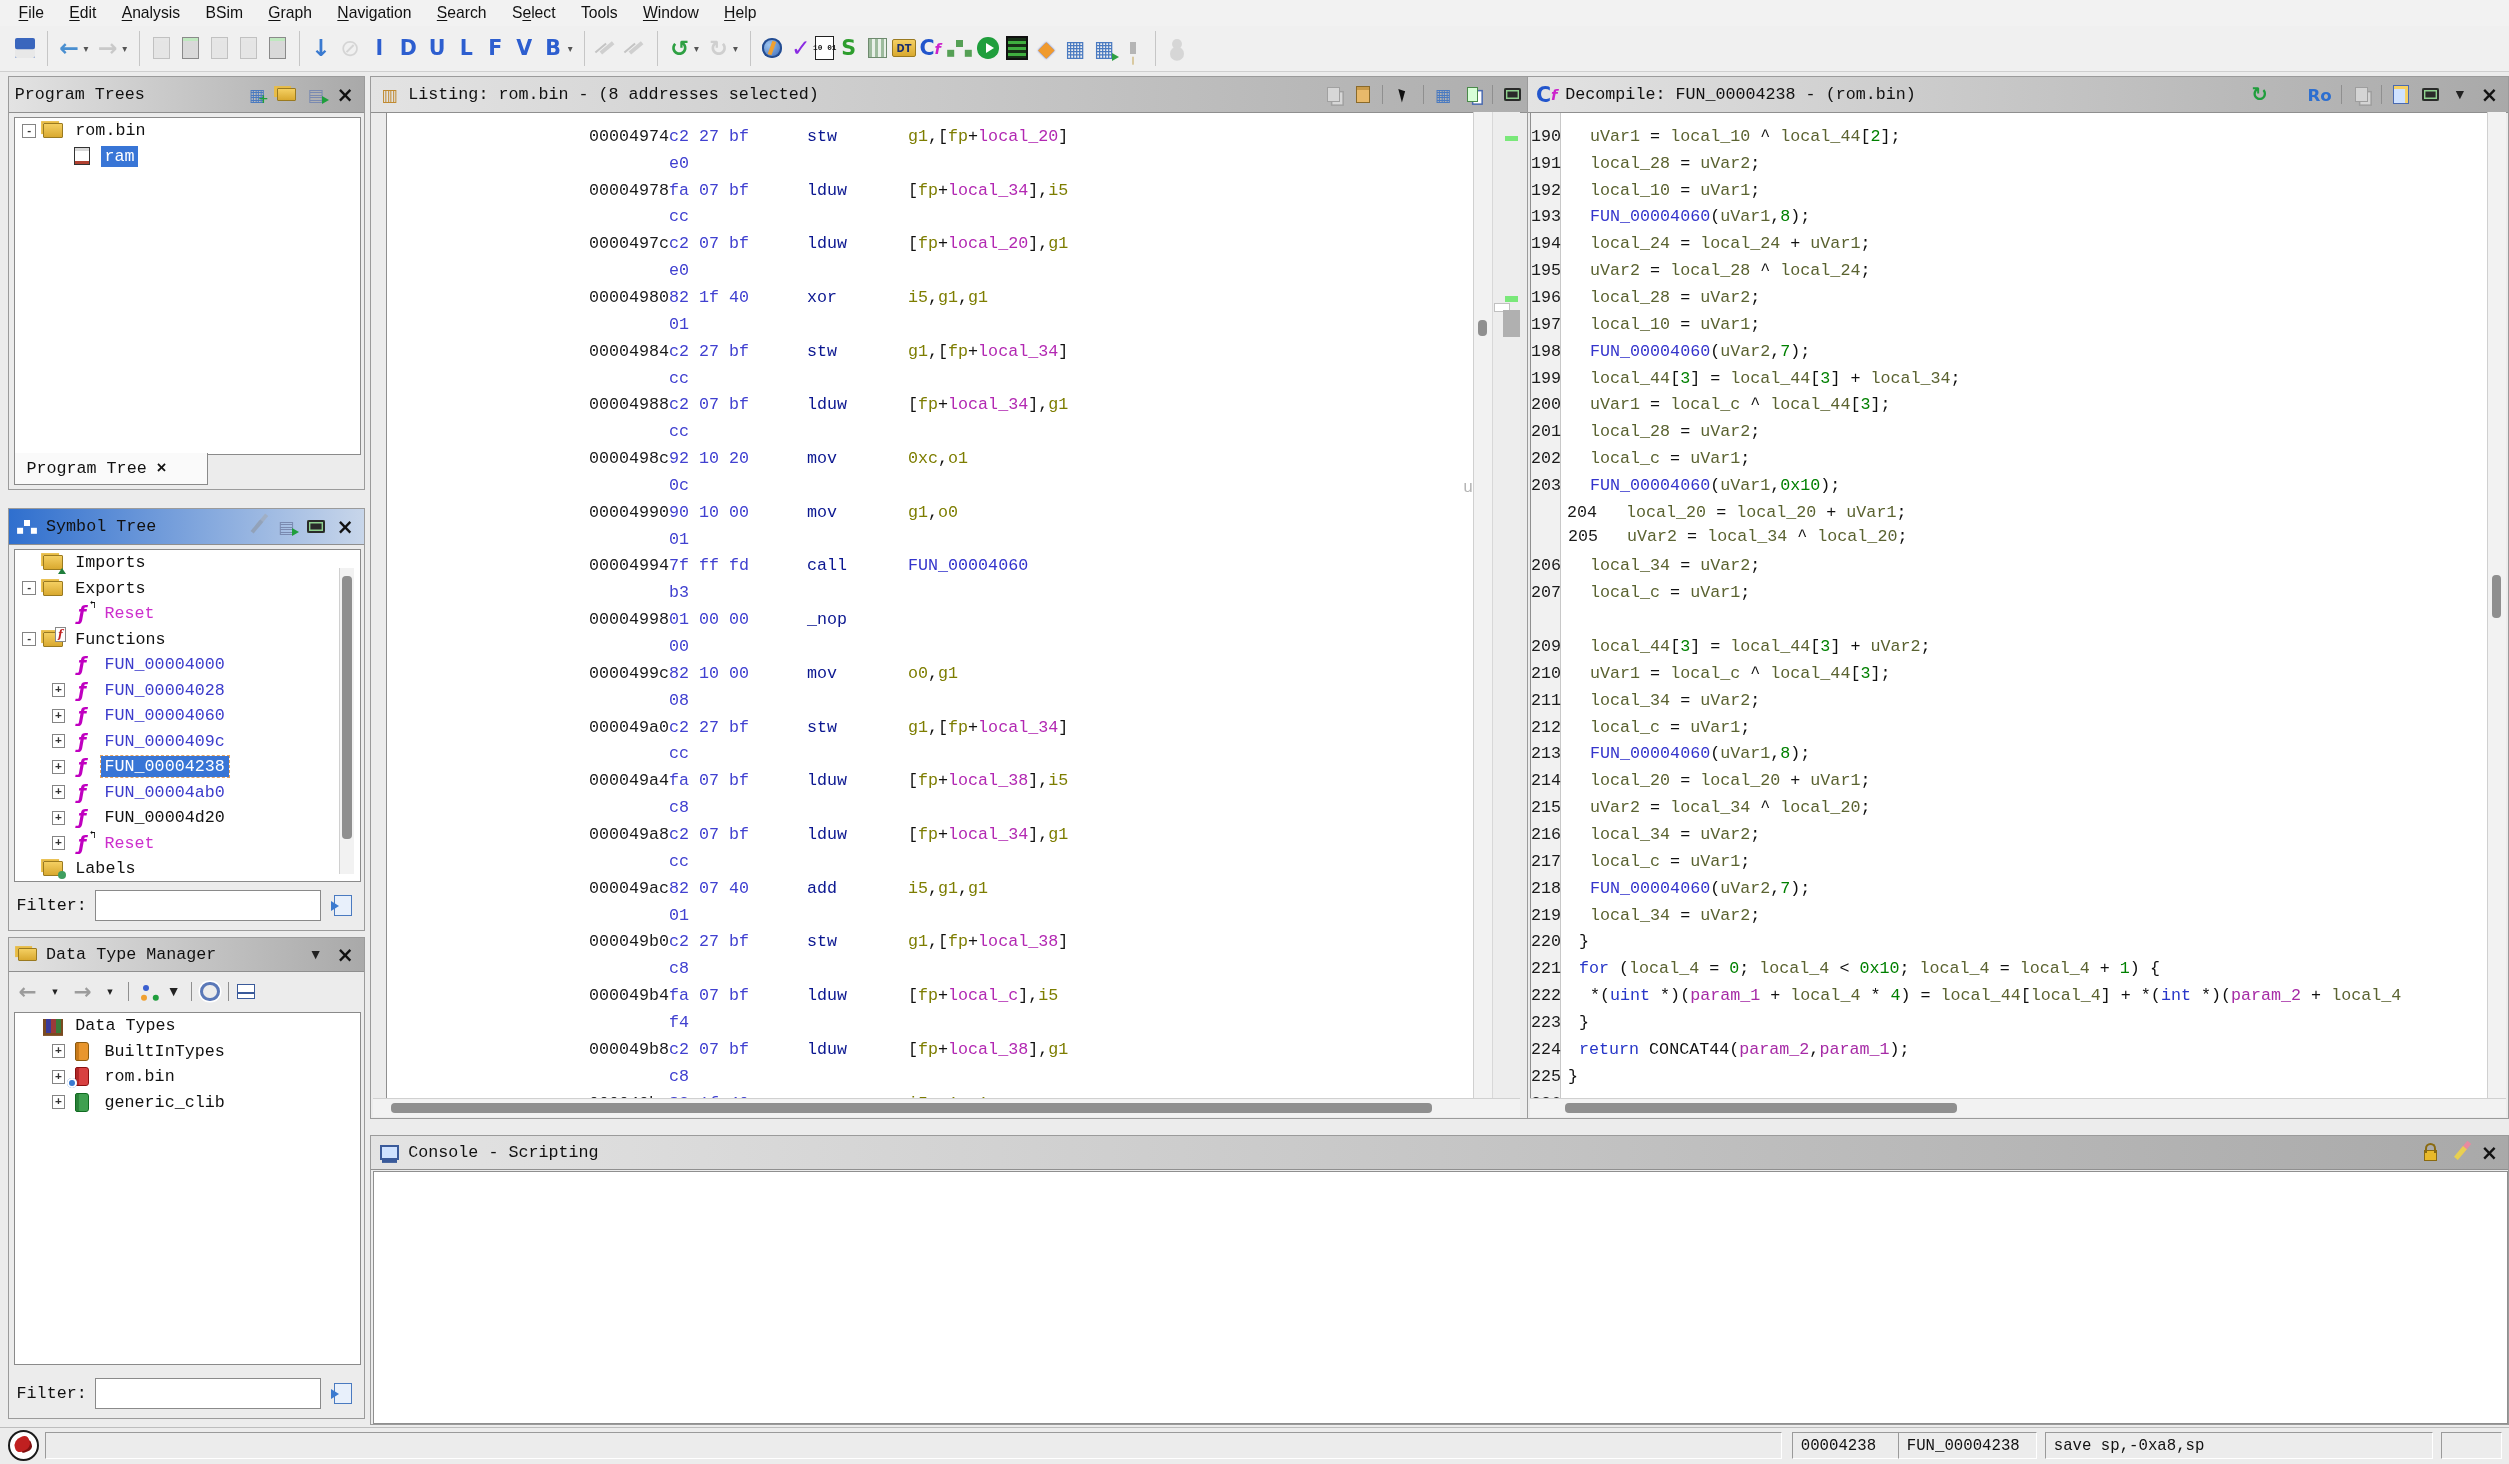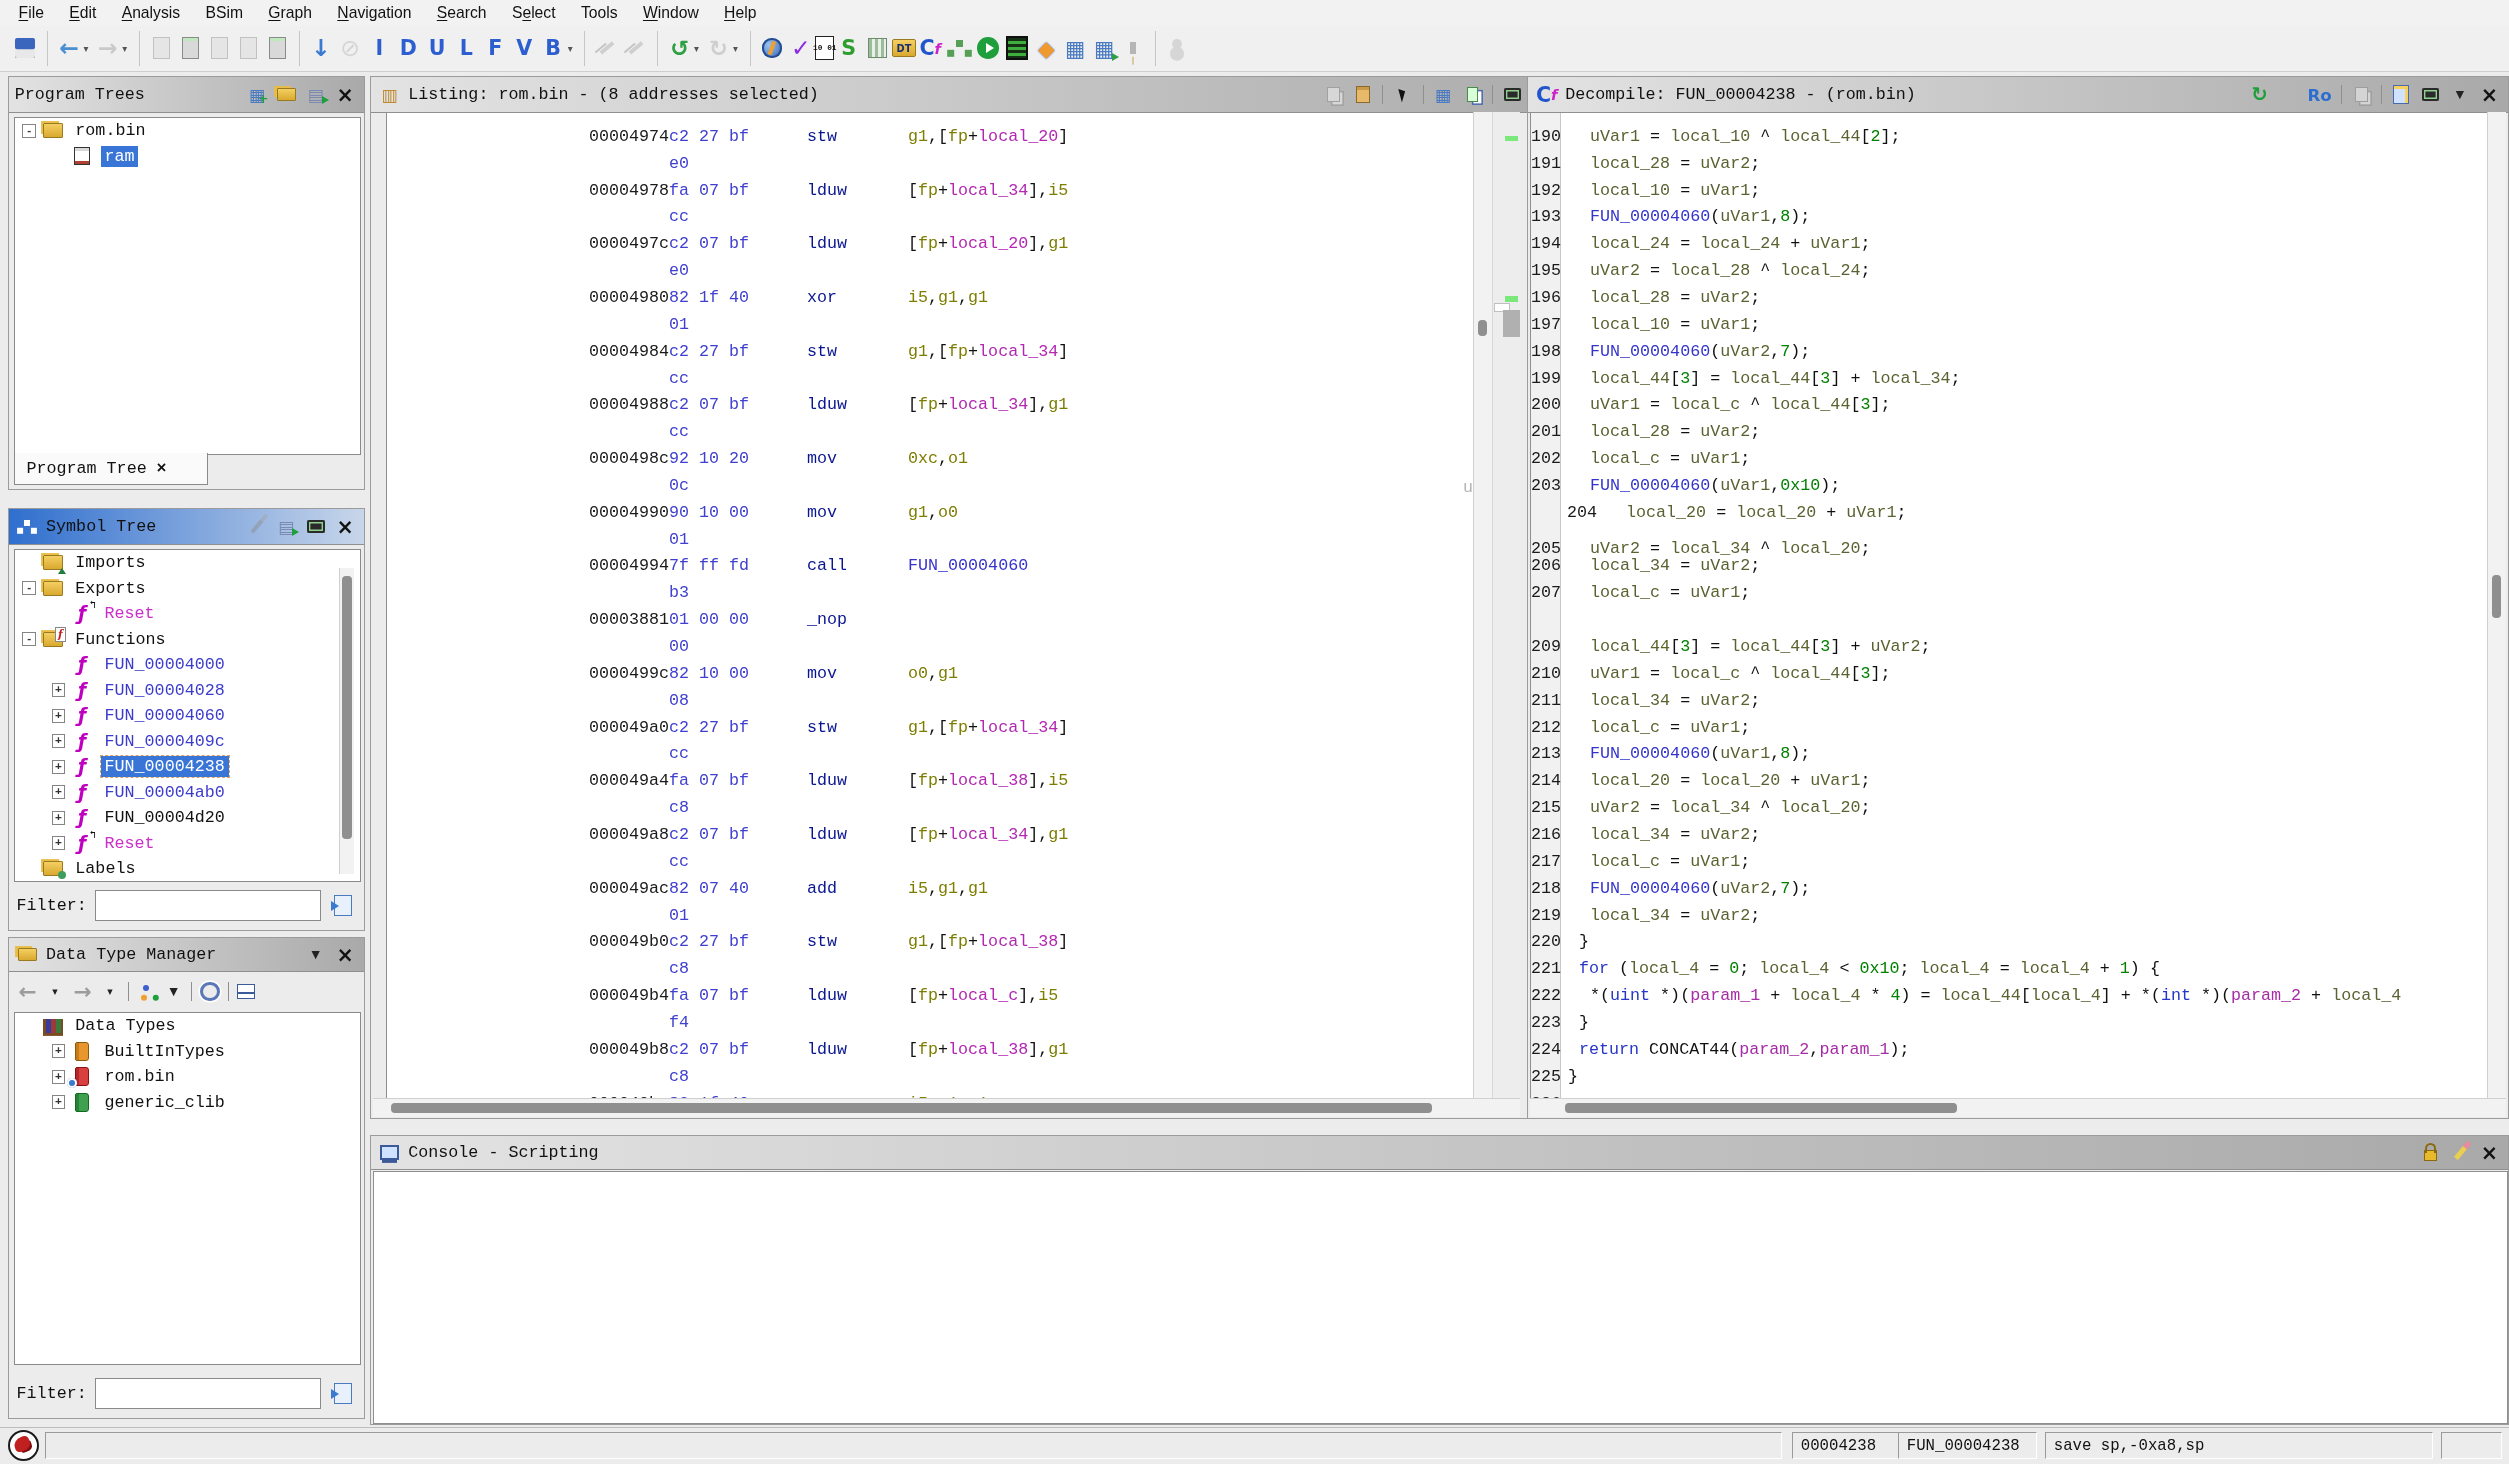--- a/index.html
+++ b/index.html
@@ -500,21 +500,21 @@
         <div class="lrow" style="top: 225px;"><span class="la">00004984</span><span class="lb">c2 27 bf</span><span class="lm">stw</span><span class="lo"><span class="c-r">g1</span><span class="c-t">,[</span><span class="c-r">fp</span><span class="c-t">+</span><span class="c-m">local_34</span><span class="c-t">]</span></span></div>
         <div class="lrow" style="top: 252px;"><span class="lb">cc</span></div>
         <div class="lrow" style="top: 278px;"><span class="la">00004988</span><span class="lb">c2 07 bf</span><span class="lm">lduw</span><span class="lo"><span class="c-t">[</span><span class="c-r">fp</span><span class="c-t">+</span><span class="c-m">local_34</span><span class="c-t">],</span><span class="c-r">g1</span></span></div>
         <div class="lrow" style="top: 305px;"><span class="lb">cc</span></div>
         <div class="lrow" style="top: 332px;"><span class="la">0000498c</span><span class="lb">92 10 20</span><span class="lm">mov</span><span class="lo"><span class="c-c">0xc</span><span class="c-t">,</span><span class="c-r">o1</span></span></div>
         <div class="lrow" style="top: 359px;"><span class="lb">0c</span></div>
         <div class="lrow" style="top: 386px;"><span class="la">00004990</span><span class="lb">90 10 00</span><span class="lm">mov</span><span class="lo"><span class="c-r">g1</span><span class="c-t">,</span><span class="c-r">o0</span></span></div>
         <div class="lrow" style="top: 413px;"><span class="lb">01</span></div>
         <div class="lrow" style="top: 439px;"><span class="la">00004994</span><span class="lb">7f ff fd</span><span class="lm">call</span><span class="lo"><span class="c-f">FUN_00004060</span></span></div>
         <div class="lrow" style="top: 466px;"><span class="lb">b3</span></div>
-        <div class="lrow" style="top: 493px;"><span class="la">00003881</span><span class="lb">01 00 00</span><span class="lm">_nop</span><span class="lo"></span></div>
+        <div class="lrow" style="top: 493px;"><span class="la">00004998</span><span class="lb">01 00 00</span><span class="lm">_nop</span><span class="lo"></span></div>
         <div class="lrow" style="top: 520px;"><span class="lb">00</span></div>
         <div class="lrow" style="top: 547px;"><span class="la">0000499c</span><span class="lb">82 10 00</span><span class="lm">mov</span><span class="lo"><span class="c-r">o0</span><span class="c-t">,</span><span class="c-r">g1</span></span></div>
         <div class="lrow" style="top: 574px;"><span class="lb">08</span></div>
         <div class="lrow" style="top: 601px;"><span class="la">000049a0</span><span class="lb">c2 27 bf</span><span class="lm">stw</span><span class="lo"><span class="c-r">g1</span><span class="c-t">,[</span><span class="c-r">fp</span><span class="c-t">+</span><span class="c-m">local_34</span><span class="c-t">]</span></span></div>
         <div class="lrow" style="top: 627px;"><span class="lb">cc</span></div>
         <div class="lrow" style="top: 654px;"><span class="la">000049a4</span><span class="lb">fa 07 bf</span><span class="lm">lduw</span><span class="lo"><span class="c-t">[</span><span class="c-r">fp</span><span class="c-t">+</span><span class="c-m">local_38</span><span class="c-t">],</span><span class="c-r">i5</span></span></div>
         <div class="lrow" style="top: 681px;"><span class="lb">c8</span></div>
         <div class="lrow" style="top: 708px;"><span class="la">000049a8</span><span class="lb">c2 07 bf</span><span class="lm">lduw</span><span class="lo"><span class="c-t">[</span><span class="c-r">fp</span><span class="c-t">+</span><span class="c-m">local_34</span><span class="c-t">],</span><span class="c-r">g1</span></span></div>
         <div class="lrow" style="top: 735px;"><span class="lb">cc</span></div>
         <div class="lrow" style="top: 762px;"><span class="la">000049ac</span><span class="lb">82 07 40</span><span class="lm">add</span><span class="lo"><span class="c-r">i5</span><span class="c-t">,</span><span class="c-r">g1</span><span class="c-t">,</span><span class="c-r">g1</span></span></div>
@@ -573,21 +573,21 @@
         <div class="dline" style="top: 144px;"><span class="dnum">195</span><span class="dcode" style="left: 59px;"><span class="c-v">uVar2</span><span class="c-t"> = </span><span class="c-v">local_28</span><span class="c-t"> ^ </span><span class="c-v">local_24</span><span class="c-t">;</span></span></div>
         <div class="dline" style="top: 171px;"><span class="dnum">196</span><span class="dcode" style="left: 59px;"><span class="c-v">local_28</span><span class="c-t"> = </span><span class="c-v">uVar2</span><span class="c-t">;</span></span></div>
         <div class="dline" style="top: 198px;"><span class="dnum">197</span><span class="dcode" style="left: 59px;"><span class="c-v">local_10</span><span class="c-t"> = </span><span class="c-v">uVar1</span><span class="c-t">;</span></span></div>
         <div class="dline" style="top: 225px;"><span class="dnum">198</span><span class="dcode" style="left: 59px;"><span class="c-f">FUN_00004060</span><span class="c-t">(</span><span class="c-v">uVar2</span><span class="c-t">,</span><span class="c-n">7</span><span class="c-t">);</span></span></div>
         <div class="dline" style="top: 252px;"><span class="dnum">199</span><span class="dcode" style="left: 59px;"><span class="c-v">local_44</span><span class="c-t">[</span><span class="c-n">3</span><span class="c-t">] = </span><span class="c-v">local_44</span><span class="c-t">[</span><span class="c-n">3</span><span class="c-t">] + </span><span class="c-v">local_34</span><span class="c-t">;</span></span></div>
         <div class="dline" style="top: 278px;"><span class="dnum">200</span><span class="dcode" style="left: 59px;"><span class="c-v">uVar1</span><span class="c-t"> = </span><span class="c-v">local_c</span><span class="c-t"> ^ </span><span class="c-v">local_44</span><span class="c-t">[</span><span class="c-n">3</span><span class="c-t">];</span></span></div>
         <div class="dline" style="top: 305px;"><span class="dnum">201</span><span class="dcode" style="left: 59px;"><span class="c-v">local_28</span><span class="c-t"> = </span><span class="c-v">uVar2</span><span class="c-t">;</span></span></div>
         <div class="dline" style="top: 332px;"><span class="dnum">202</span><span class="dcode" style="left: 59px;"><span class="c-v">local_c</span><span class="c-t"> = </span><span class="c-v">uVar1</span><span class="c-t">;</span></span></div>
         <div class="dline" style="top: 359px;"><span class="dnum">203</span><span class="dcode" style="left: 59px;"><span class="c-f">FUN_00004060</span><span class="c-t">(</span><span class="c-v">uVar1</span><span class="c-t">,</span><span class="c-n">0x10</span><span class="c-t">);</span></span></div>
         <div class="dline" style="top: 386px; margin-left: 36px;"><span class="dnum">204</span><span class="dcode" style="left: 59px;"><span class="c-v">local_20</span><span class="c-t"> = </span><span class="c-v">local_20</span><span class="c-t"> + </span><span class="c-v">uVar1</span><span class="c-t">;</span></span></div>
-        <div class="dline" style="top: 422px;"><span class="dnum">205</span><span class="dcode" style="left: 59px;"><span class="c-v">uVar2</span><span class="c-t"> = </span><span class="c-v">local_34</span><span class="c-t"> ^ </span><span class="c-v">local_20</span><span class="c-t">;</span></span></div>
+        <div class="dline" style="top: 410px; margin-left: 37px;"><span class="dnum">205</span><span class="dcode" style="left: 59px;"><span class="c-v">uVar2</span><span class="c-t"> = </span><span class="c-v">local_34</span><span class="c-t"> ^ </span><span class="c-v">local_20</span><span class="c-t">;</span></span></div>
         <div class="dline" style="top: 439px;"><span class="dnum">206</span><span class="dcode" style="left: 59px;"><span class="c-v">local_34</span><span class="c-t"> = </span><span class="c-v">uVar2</span><span class="c-t">;</span></span></div>
         <div class="dline" style="top: 466px;"><span class="dnum">207</span><span class="dcode" style="left: 59px;"><span class="c-v">local_c</span><span class="c-t"> = </span><span class="c-v">uVar1</span><span class="c-t">;</span></span></div>
         <div class="dline" style="top: 520px;"><span class="dnum">209</span><span class="dcode" style="left: 59px;"><span class="c-v">local_44</span><span class="c-t">[</span><span class="c-n">3</span><span class="c-t">] = </span><span class="c-v">local_44</span><span class="c-t">[</span><span class="c-n">3</span><span class="c-t">] + </span><span class="c-v">uVar2</span><span class="c-t">;</span></span></div>
         <div class="dline" style="top: 547px;"><span class="dnum">210</span><span class="dcode" style="left: 59px;"><span class="c-v">uVar1</span><span class="c-t"> = </span><span class="c-v">local_c</span><span class="c-t"> ^ </span><span class="c-v">local_44</span><span class="c-t">[</span><span class="c-n">3</span><span class="c-t">];</span></span></div>
         <div class="dline" style="top: 574px;"><span class="dnum">211</span><span class="dcode" style="left: 59px;"><span class="c-v">local_34</span><span class="c-t"> = </span><span class="c-v">uVar2</span><span class="c-t">;</span></span></div>
         <div class="dline" style="top: 601px;"><span class="dnum">212</span><span class="dcode" style="left: 59px;"><span class="c-v">local_c</span><span class="c-t"> = </span><span class="c-v">uVar1</span><span class="c-t">;</span></span></div>
         <div class="dline" style="top: 627px;"><span class="dnum">213</span><span class="dcode" style="left: 59px;"><span class="c-f">FUN_00004060</span><span class="c-t">(</span><span class="c-v">uVar1</span><span class="c-t">,</span><span class="c-n">8</span><span class="c-t">);</span></span></div>
         <div class="dline" style="top: 654px;"><span class="dnum">214</span><span class="dcode" style="left: 59px;"><span class="c-v">local_20</span><span class="c-t"> = </span><span class="c-v">local_20</span><span class="c-t"> + </span><span class="c-v">uVar1</span><span class="c-t">;</span></span></div>
         <div class="dline" style="top: 681px;"><span class="dnum">215</span><span class="dcode" style="left: 59px;"><span class="c-v">uVar2</span><span class="c-t"> = </span><span class="c-v">local_34</span><span class="c-t"> ^ </span><span class="c-v">local_20</span><span class="c-t">;</span></span></div>
         <div class="dline" style="top: 708px;"><span class="dnum">216</span><span class="dcode" style="left: 59px;"><span class="c-v">local_34</span><span class="c-t"> = </span><span class="c-v">uVar2</span><span class="c-t">;</span></span></div>

